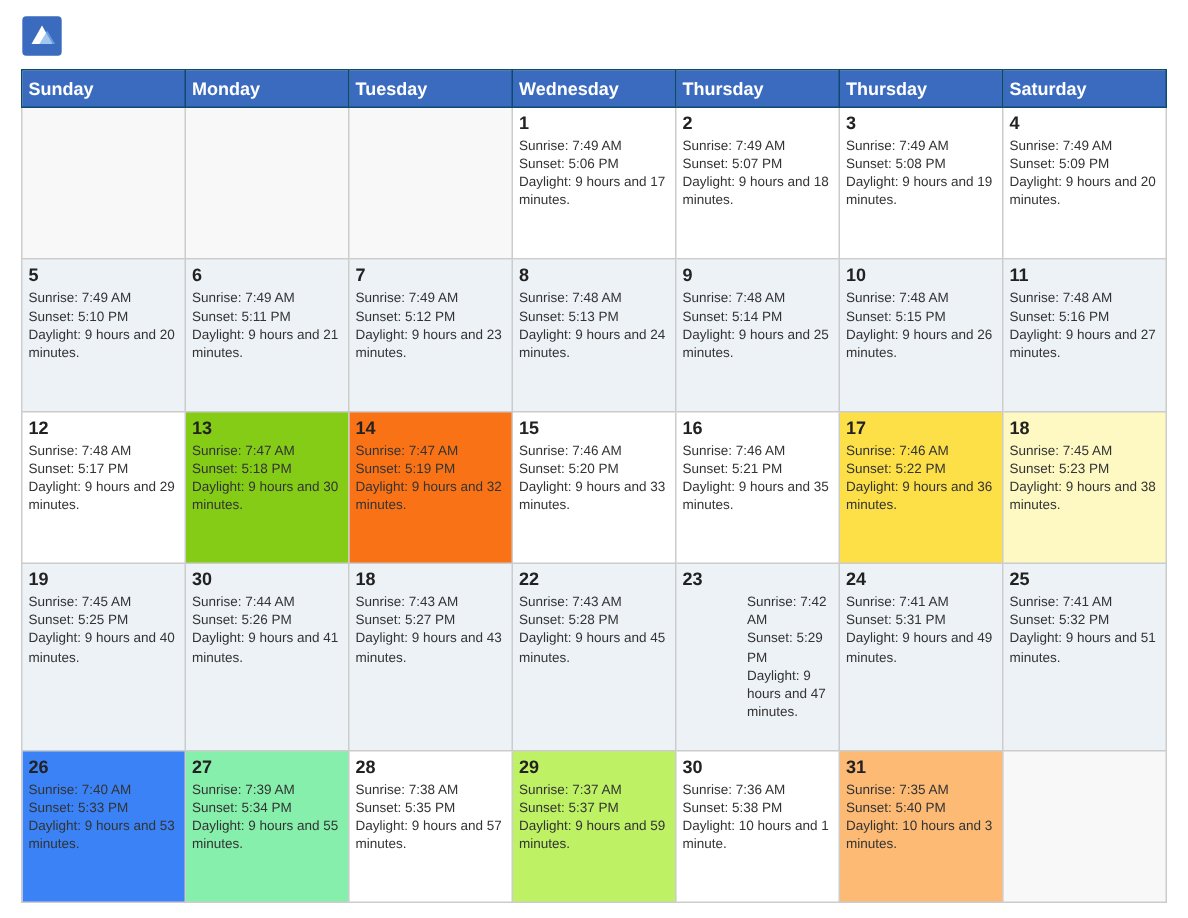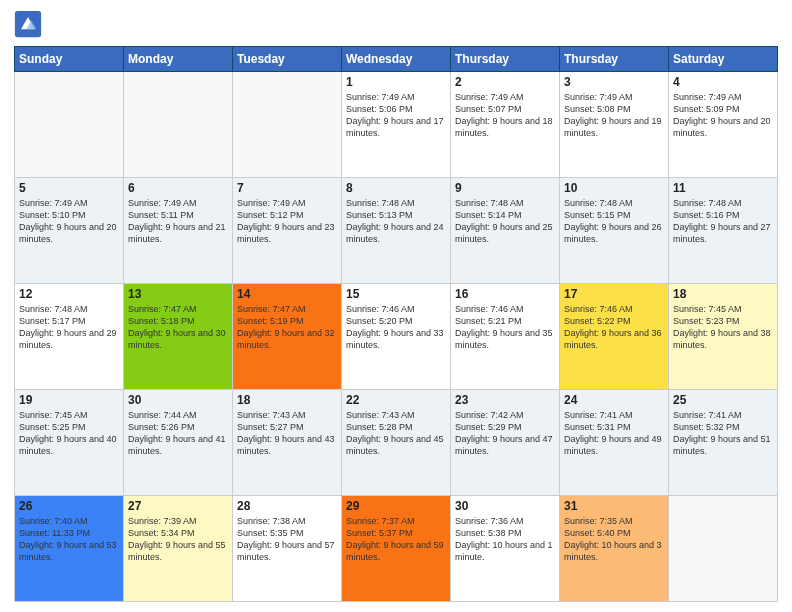--- a/index.html
+++ b/index.html
@@ -274,57 +274,57 @@
 Daylight: 9 hours and 43 minutes.</div>
           </td>
           <td style="background-color: rgb(237, 242, 247);">
             <span class="day-number">22</span>
             <div class="day-info" style="white-space: pre-wrap;">Sunrise: 7:43 AM
 Sunset: 5:28 PM
 Daylight: 9 hours and 45 minutes.</div>
           </td>
           <td style="background-color: rgb(237, 242, 247);">
             <span class="day-number">23</span>
-            <div class="day-info" style="white-space: pre-wrap;">Sunrise: 7:42 AM
+            <div class="day-info" style="white-space: pre-wrap; margin-left: 43px;">Sunrise: 7:42 AM
 Sunset: 5:29 PM
 Daylight: 9 hours and 47 minutes.</div>
           </td>
           <td style="background-color: rgb(237, 242, 247);">
             <span class="day-number">24</span>
             <div class="day-info" style="white-space: pre-wrap;">Sunrise: 7:41 AM
 Sunset: 5:31 PM
 Daylight: 9 hours and 49 minutes.</div>
           </td>
           <td style="background-color: rgb(237, 242, 247);">
             <span class="day-number">25</span>
             <div class="day-info" style="white-space: pre-wrap;">Sunrise: 7:41 AM
 Sunset: 5:32 PM
 Daylight: 9 hours and 51 minutes.</div>
           </td>
         </tr>
         <tr>
           <td style="background-color: #3b82f6;">
             <span class="day-number">26</span>
             <div class="day-info" style="white-space: pre-wrap;">Sunrise: 7:40 AM
-Sunset: 11:33 PM
+Sunset: 5:33 PM
 Daylight: 9 hours and 53 minutes.</div>
           </td>
-          <td style="background-color: #fef9c3;">
+          <td style="background-color: #86efac;">
             <span class="day-number">27</span>
             <div class="day-info" style="white-space: pre-wrap;">Sunrise: 7:39 AM
 Sunset: 5:34 PM
 Daylight: 9 hours and 55 minutes.</div>
           </td>
           <td style="background-color: rgb(255, 255, 255);">
             <span class="day-number">28</span>
             <div class="day-info" style="white-space: pre-wrap;">Sunrise: 7:38 AM
 Sunset: 5:35 PM
 Daylight: 9 hours and 57 minutes.</div>
           </td>
-          <td style="background-color: #f97316; margin-top: 35px;">
+          <td style="background-color: #bef264; margin-top: 35px;">
             <span class="day-number">29</span>
             <div class="day-info" style="white-space: pre-wrap;">Sunrise: 7:37 AM
 Sunset: 5:37 PM
 Daylight: 9 hours and 59 minutes.</div>
           </td>
           <td style="background-color: rgb(255, 255, 255);">
             <span class="day-number">30</span>
             <div class="day-info" style="white-space: pre-wrap;">Sunrise: 7:36 AM
 Sunset: 5:38 PM
 Daylight: 10 hours and 1 minute.</div>

